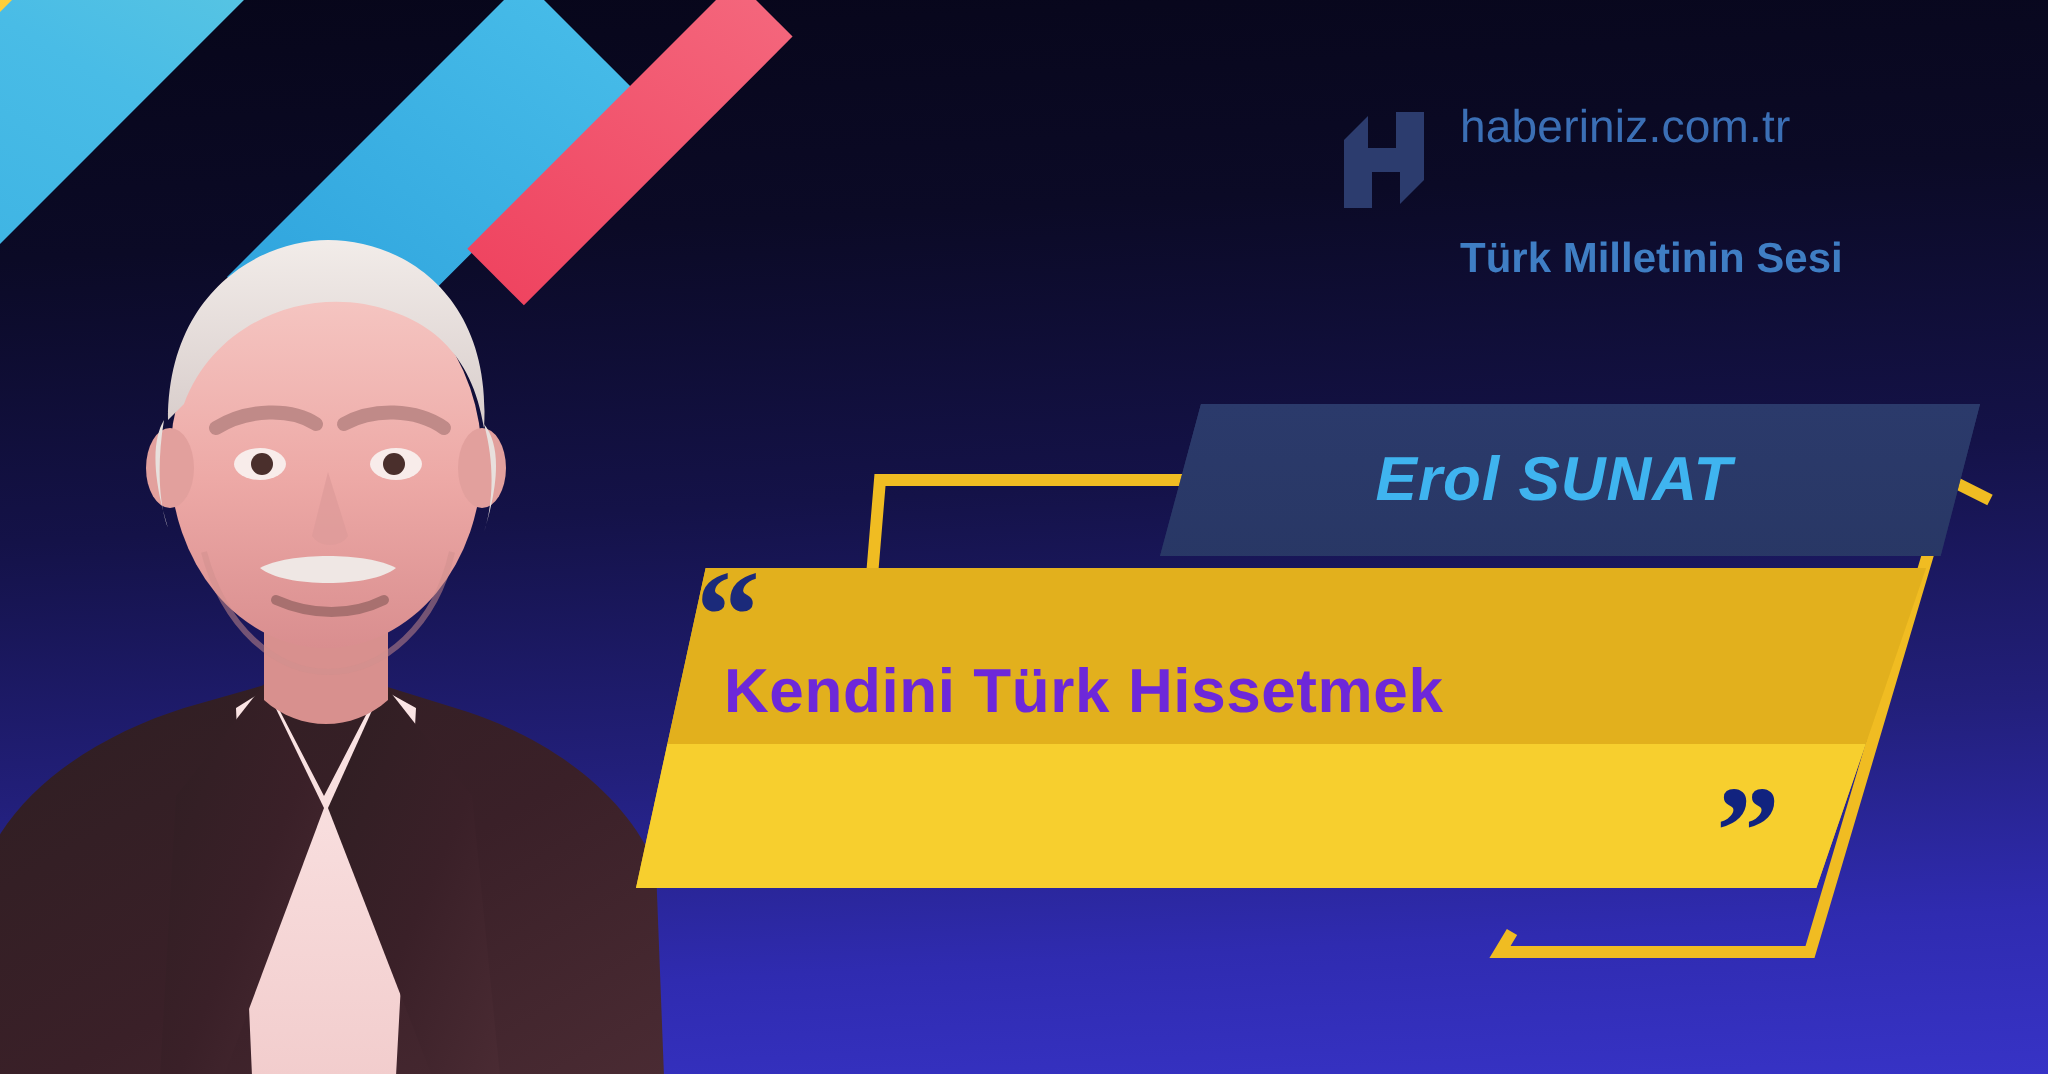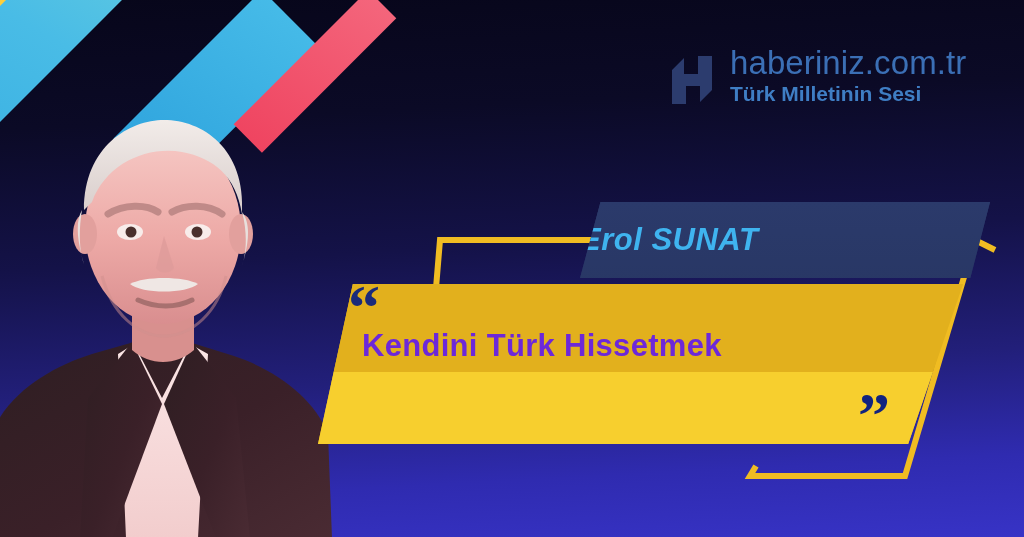--- a/index.html
+++ b/index.html
@@ -37,31 +37,31 @@
   .s-dark-notch{
     left:62px;top:-8px;width:40px;height:210px;background:#0a0922;
   }
   .s-dark-notch2{
     left:330px;top:-250px;width:26px;height:470px;background:#09081f;
   }
   
   #logo{position:absolute;left:668px;top:48px;width:310px;height:70px;}
   #logo-mark{position:absolute;left:0;top:4px;width:48px;height:56px;}
   #logo-text{position:absolute;left:62px;top:-2px;width:250px;}
-  #logo-name{font-size:33px;color:#3b6fb5;letter-spacing:.1px;line-height:34px;white-space:nowrap;}
-  #logo-tag{font-size:21px;font-weight:bold;color:#3f7ec4;line-height:28px;white-space:nowrap;}
+  #logo-name{font-size:23px;color:#3b6fb5;letter-spacing:.1px;line-height:34px;white-space:nowrap;}
+  #logo-tag{font-size:21px;font-weight:bold;color:#3f7ec4;line-height:28px;white-space:nowrap;margin-top:36px;}
   
   #frame{position:absolute;left:0;top:0;width:1024px;height:537px;pointer-events:none;}
   
   #name-banner{
     position:absolute;left:580px;top:202px;width:410px;height:76px;
     background:linear-gradient(180deg,#2b3a6b 0%,#27356280 100%);
     background-color:#2a3a69;
     clip-path:polygon(5.0% 0%,100% 0%,95.2% 100%,0% 100%);
-    display:flex;align-items:center;
+    display:flex;align-items:center;justify-content:center;
   }
   #name-text{
     font-size:31px;font-weight:bold;font-style:italic;color:#3fb4ef;
     letter-spacing:.5px;white-space:nowrap;padding-right:16px;
   }
   
   #title-banner{
     position:absolute;left:318px;top:284px;width:645px;height:160px;
     clip-path:polygon(5.4% 0%,100% 0%,91.5% 100%,0% 100%);
     background:#e8b620;

